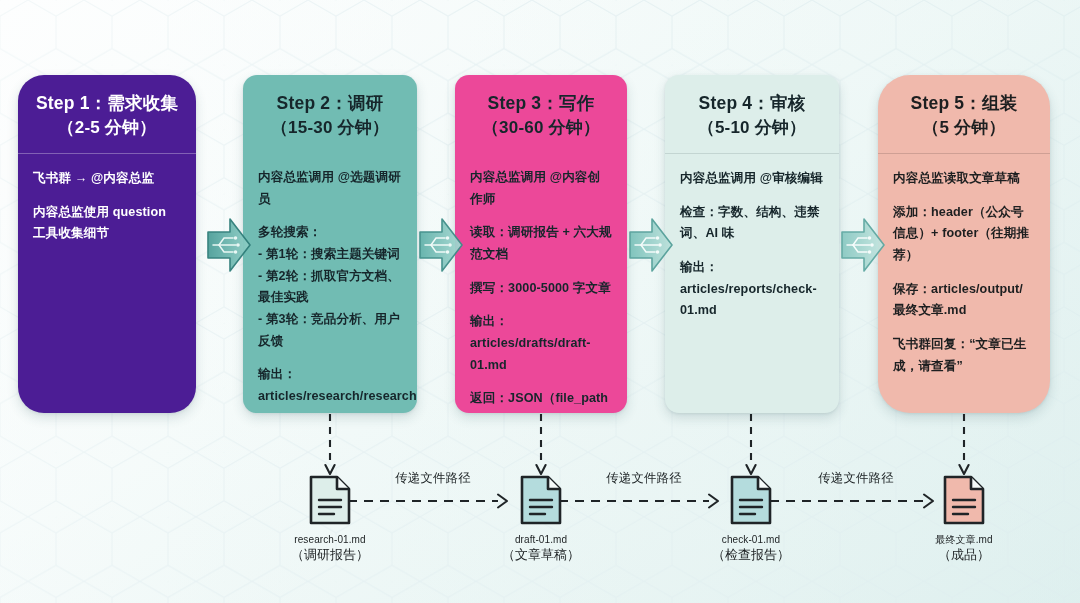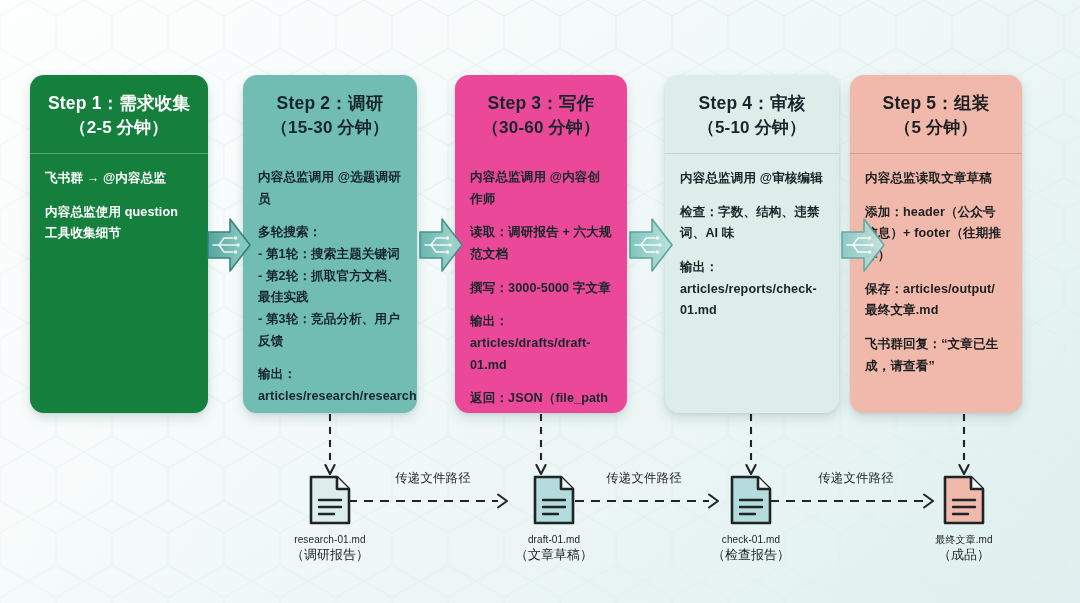--- a/index.html
+++ b/index.html
@@ -33,29 +33,29 @@
   .card .head .dur{display:block;font-size:17px;font-weight:bold;}
   .card .sep{height:1px;width:100%;}
   .card .body{
     padding:14px 15px 10px 15px;
     font-size:12.6px;line-height:1.72;font-weight:bold;
     letter-spacing:.1px;
   }
   .card .body p{margin:0 0 12px 0;white-space:pre-line;}
   .card .body p:last-child{margin-bottom:0;}
 
-  .card.c1{left:30px;width:178px;background:#15803d;color:#ffffff;}
+  .card.c1{left:18px;width:178px;background:#4c1d95;color:#ffffff;border-radius:26px;}
   .card.c1 .sep{background:rgba(255,255,255,.30);}
   .card.c2{left:243px;width:174px;background:#71bcb3;color:#16262b;}
   .card.c2 .sep{background:rgba(20,50,55,.17);}
   .card.c3{left:455px;width:172px;background:#ec4899;color:#16262b;}
   .card.c3 .sep{background:rgba(20,50,55,.15);}
   .card.c4{left:665px;width:174px;background:#ddeeea;color:#16262b;}
   .card.c4 .sep{background:rgba(20,50,55,.13);}
-  .card.c5{left:850px;width:172px;background:#f0b9ac;color:#1d1f20;}
+  .card.c5{left:878px;width:172px;background:#f0b9ac;color:#1d1f20;border-radius:32px;}
   .card.c5 .sep{background:rgba(40,25,22,.16);}
 
   
   .techarrow{position:absolute;top:212px;width:46px;height:66px;}
 
   
   .drop{position:absolute;width:14px;height:66px;}
 
   
   .filenode{position:absolute;top:474px;width:150px;text-align:center;}
@@ -281,21 +281,21 @@
       <g stroke="#1f2427" stroke-width="2.4" stroke-linecap="round">
         <path d="M12 26 L34 26"></path>
           <path d="M12 33 L34 33"></path>
           <path d="M12 40 L27 40"></path>
       </g>
     </svg>
     <div class="fname">research-01.md</div>
     <div class="fdesc">（调研报告）</div>
   </div>
 
-  <div class="filenode" style="left:479px;">
+  <div class="filenode" style="left:466px;">
     <svg class="ficon" viewBox="0 0 46 52">
       <path d="M4 3 L30 3 L42 15 L42 49 L4 49 Z" fill="#b4dcdd" stroke="#1f2427" stroke-width="2.6" stroke-linejoin="round"></path>
       <path d="M30 3 L30 15 L42 15" fill="#f4faf9" stroke="#1f2427" stroke-width="2.6" stroke-linejoin="round"></path>
       <g stroke="#1f2427" stroke-width="2.4" stroke-linecap="round">
         <path d="M12 26 L34 26"></path>
           <path d="M12 33 L34 33"></path>
           <path d="M12 40 L27 40"></path>
       </g>
     </svg>
     <div class="fname">draft-01.md</div>

